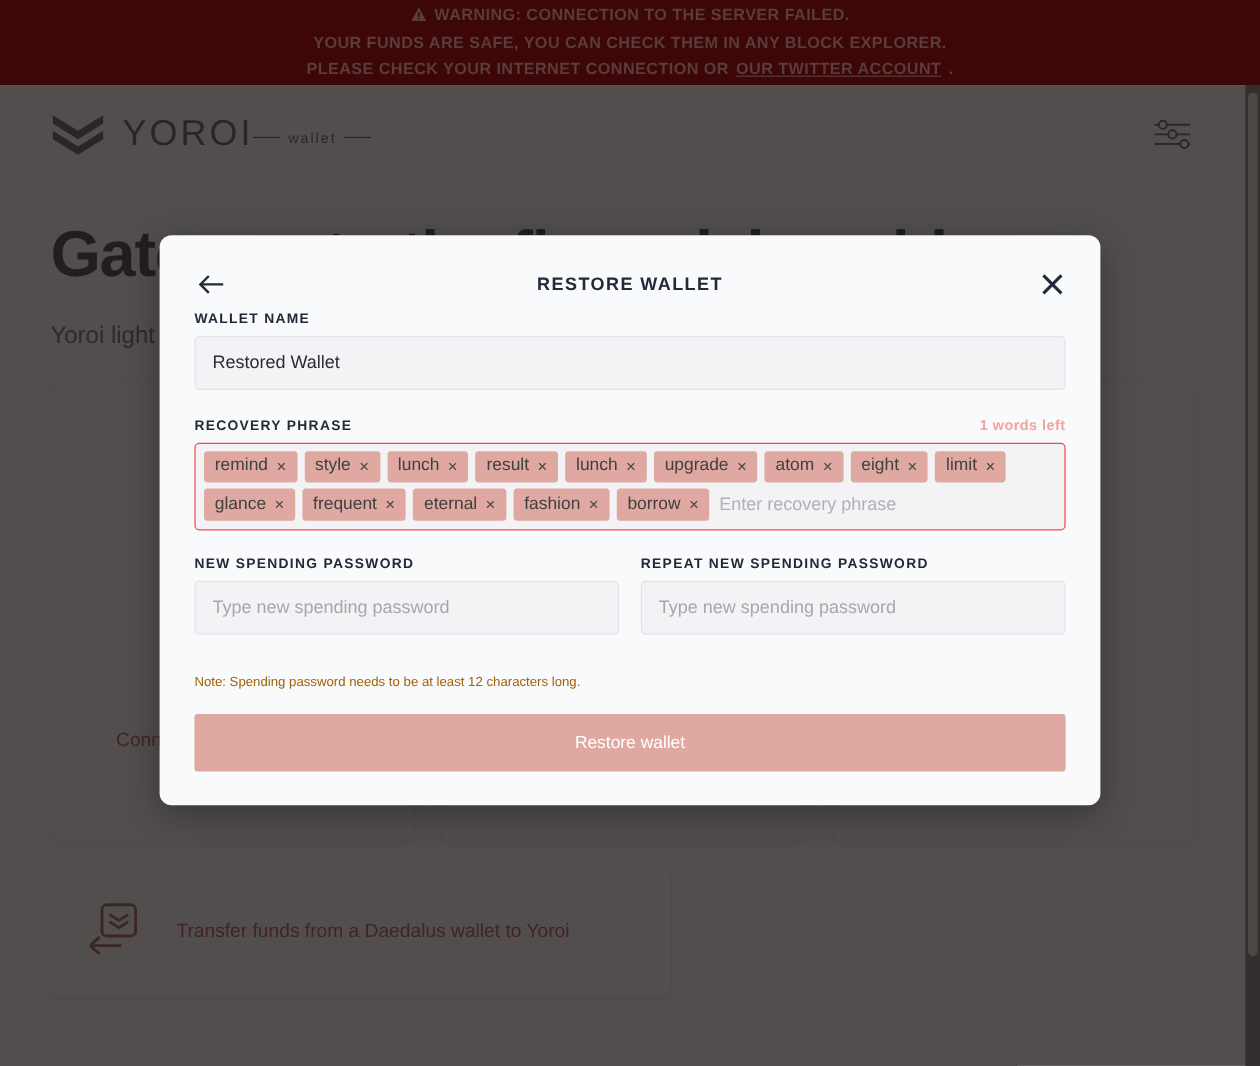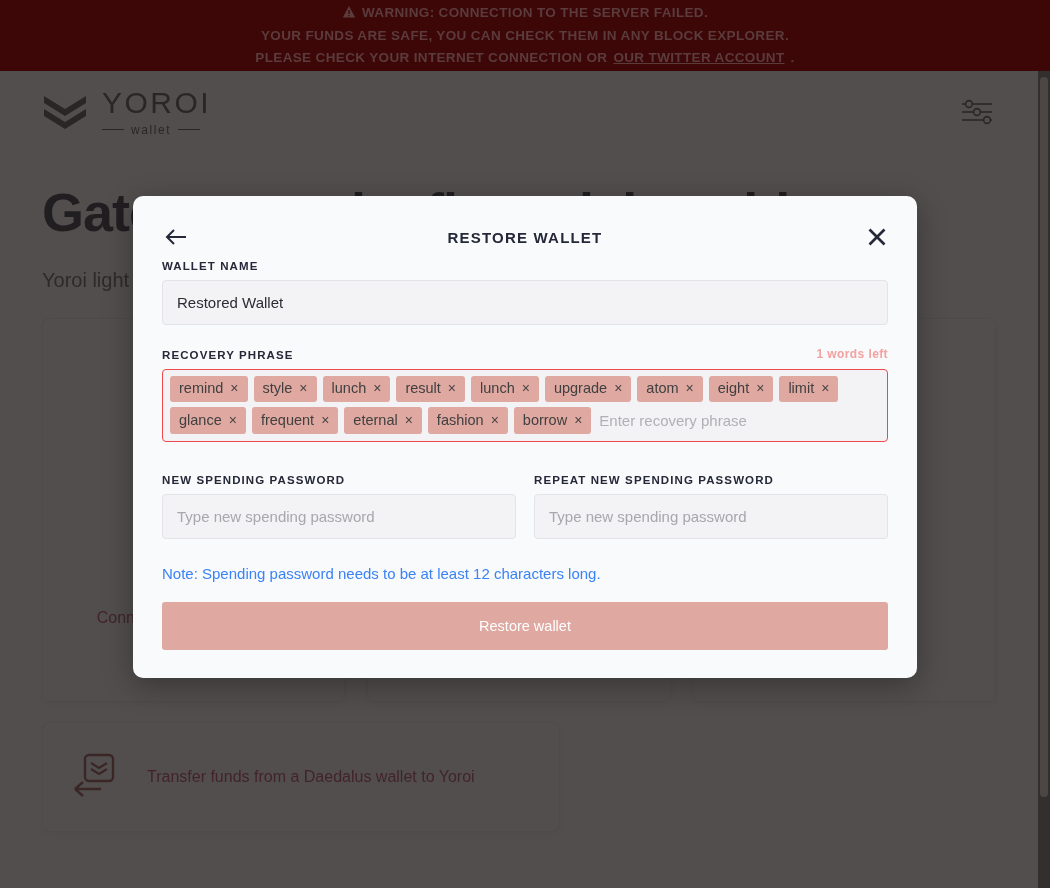--- a/index.html
+++ b/index.html
@@ -71,21 +71,21 @@
     height: 82px;
     display: flex;
     align-items: center;
     justify-content: space-between;
     padding: 0 42px;
   }
 
   
   .logo { display: flex; align-items: center; gap: 14px; }
   .logo-mark { width: 46px; height: 40px; }
-  .logo-text { display: flex; flex-direction: column; }
+  .logo-text { display: flex; flex-direction: row; align-items: center; }
   .logo-word {
     font-size: 30px;
     letter-spacing: 2.5px;
     color: #38393d;
     font-weight: 400;
     line-height: 1;
   }
   .logo-sub {
     display: flex; align-items: center; gap: 7px;
     margin-top: 5px;
@@ -300,29 +300,29 @@
     color: #2b2c34;
     font-family: "Liberation Sans", sans-serif;
     padding-left: 2px;
     height: 27px;
   }
   .chips-entry::placeholder { color: #b0b0b6; }
 
   .pw-row {
     display: flex;
     gap: 18px;
-    margin-top: 32px;
+    margin-top: 22px;
     align-items: flex-end;
   }
   .pw-col { flex: 1; }
 
   .note {
-    margin-top: 26px;
-    font-size: 15px;
-    color: #3b82f6;
+    margin-top: 34px;
+    font-size: 11px;
+    color: #a16207;
   }
 
   .submit-btn {
     margin-top: 20px;
     width: 100%;
     height: 48px;
     background: #dfa8a0;
     border: none;
     border-radius: 3px;
     color: #ffffff;

